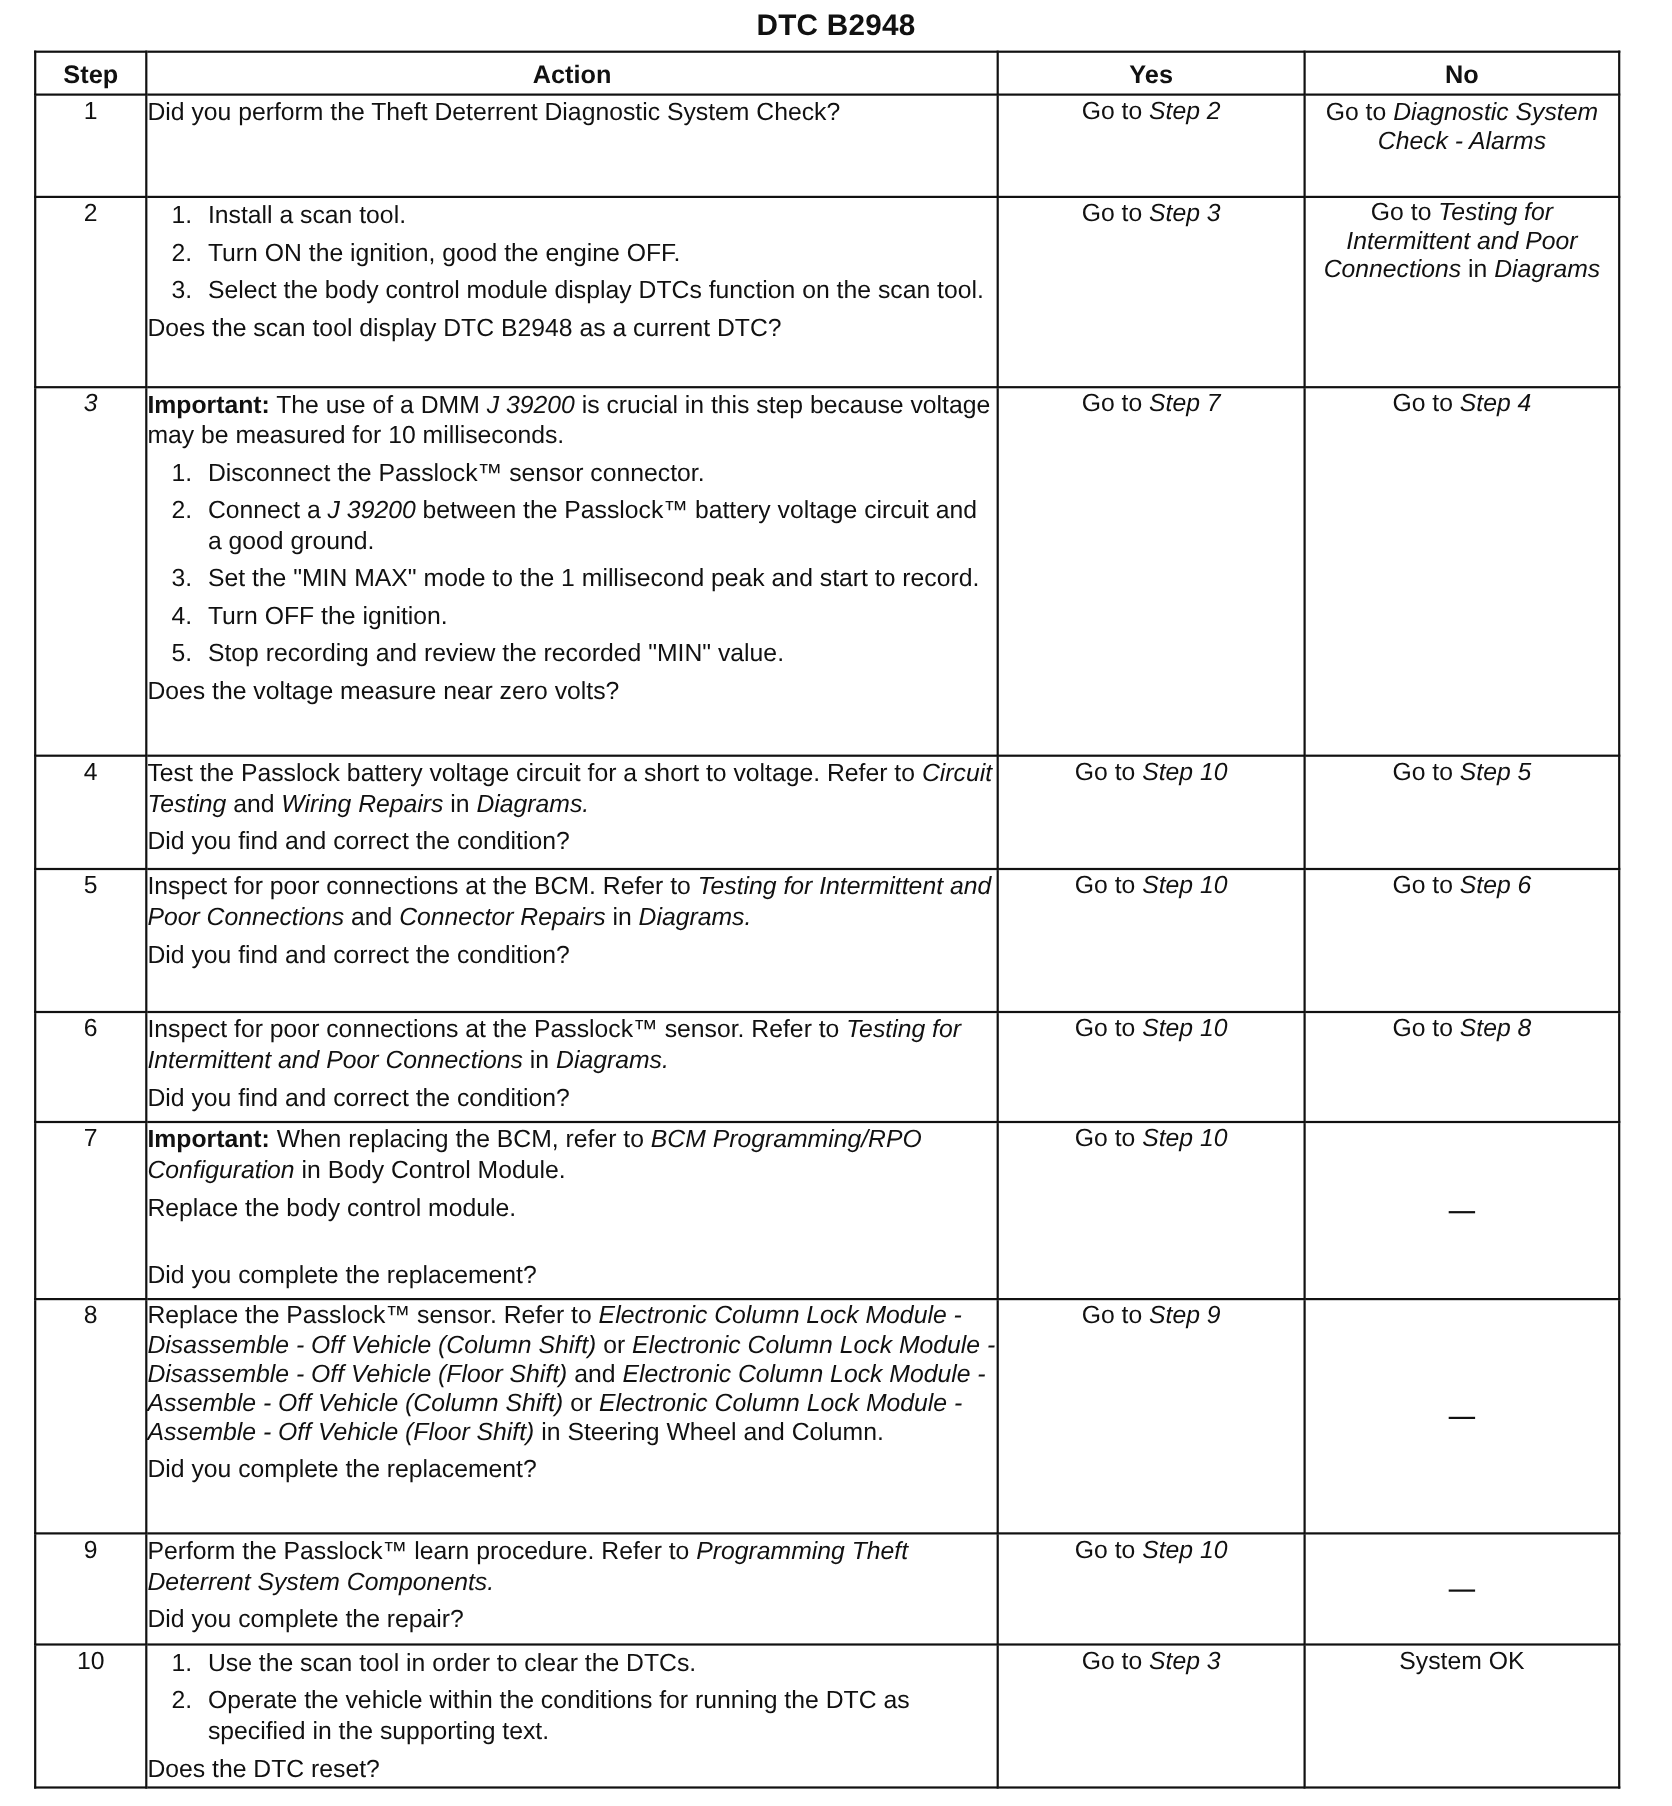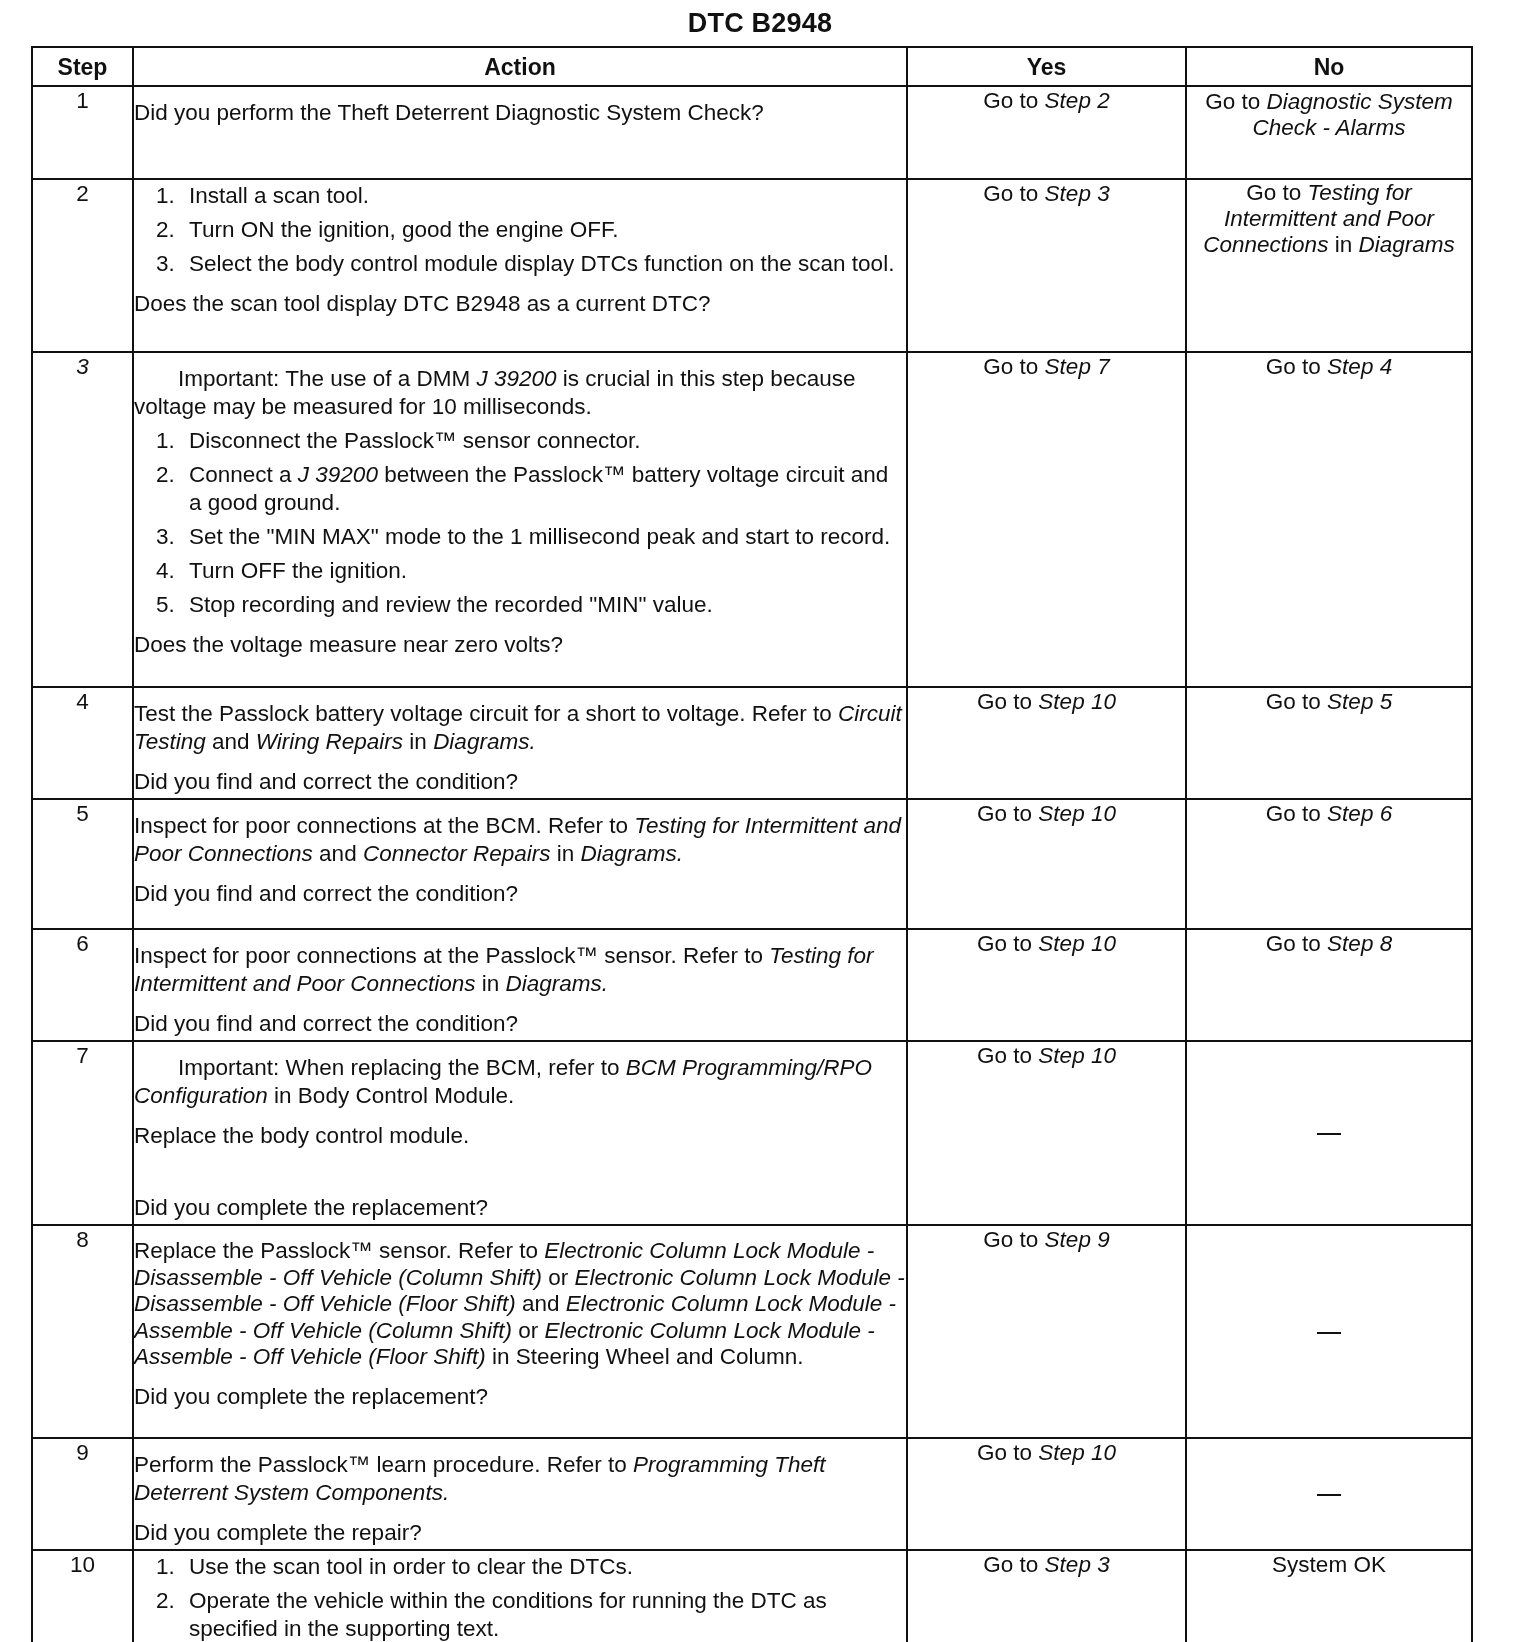--- a/index.html
+++ b/index.html
@@ -26,27 +26,27 @@
     col.c-step { width: 101px; }
     col.c-action { width: 774px; }
     col.c-yes { width: 279px; }
     col.c-no { width: 286px; }
     td.step { text-align: center; vertical-align: middle; }
     td.step.italic { font-style: italic; }
     td.action { padding: 4px 10px 4px 11px; }
     td.yes, td.no { text-align: center; vertical-align: bottom; padding: 0 8px 4px 8px; }
     td.no.middle { vertical-align: middle; }
     td.no.multi { line-height: 26px; }
-    .p { margin: 12px 0 6px 0; }
+    .p { margin: 1px 0 6px 0; }
     .p:last-child { margin-bottom: 2px; }
     ol.steps { margin: 2px 0 6px 0; padding: 0; list-style: none; }
     ol.steps li { position: relative; padding-left: 55px; margin: 0 0 6px 0; }
     ol.steps li .num { position: absolute; left: 22px; top: 0; }
     i { font-style: italic; }
-    b { font-weight: normal; padding-left: 44px; }
+    b { font-weight: bold; }
     .gap { height: 26px; }
     .dash { display: inline-block; width: 24px; border-top: 2px solid #111; vertical-align: middle; }
     tr.r1 { height: 93px; } tr.r2 { height: 173px; } tr.r3 { height: 335px; }
     tr.r4 { height: 103px; } tr.r5 { height: 130px; } tr.r6 { height: 100px; }
     tr.r7 { height: 161px; } tr.r8 { height: 213px; } tr.r9 { height: 101px; }
     tr.r10 { height: 125px; border-radius: 20px; }
   </style>
 </head>
 <body>
 

